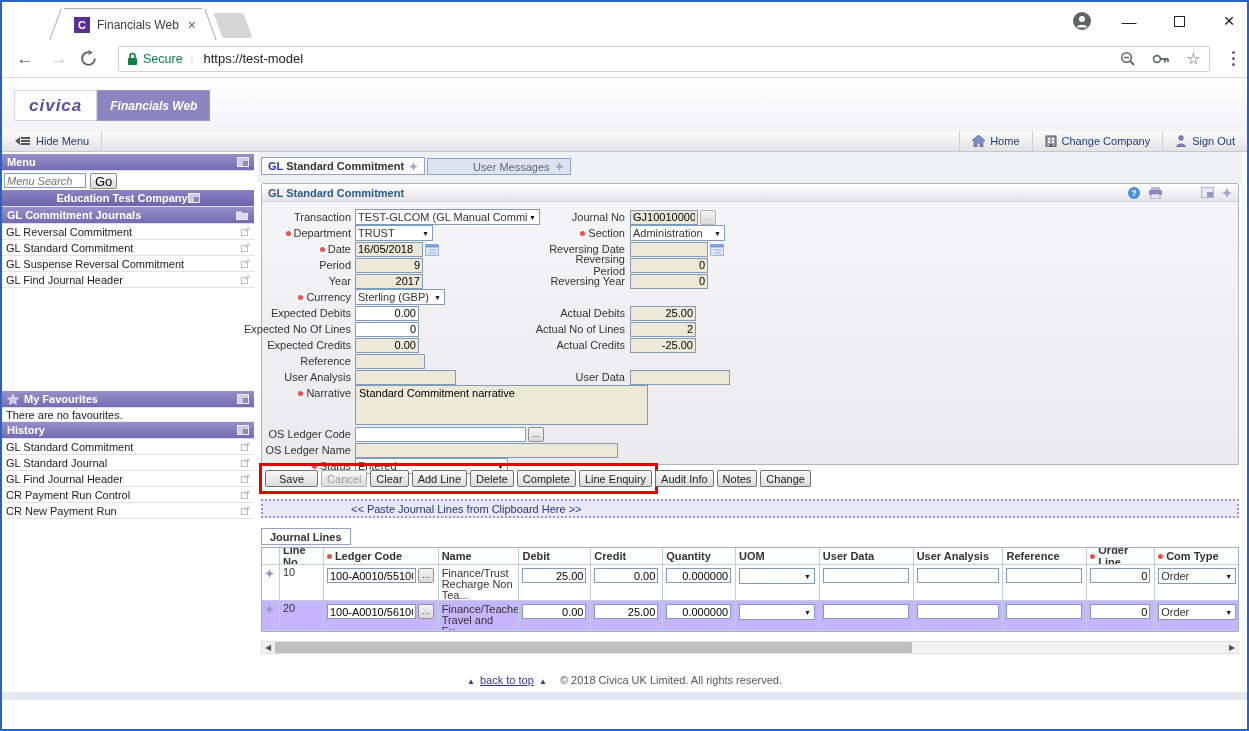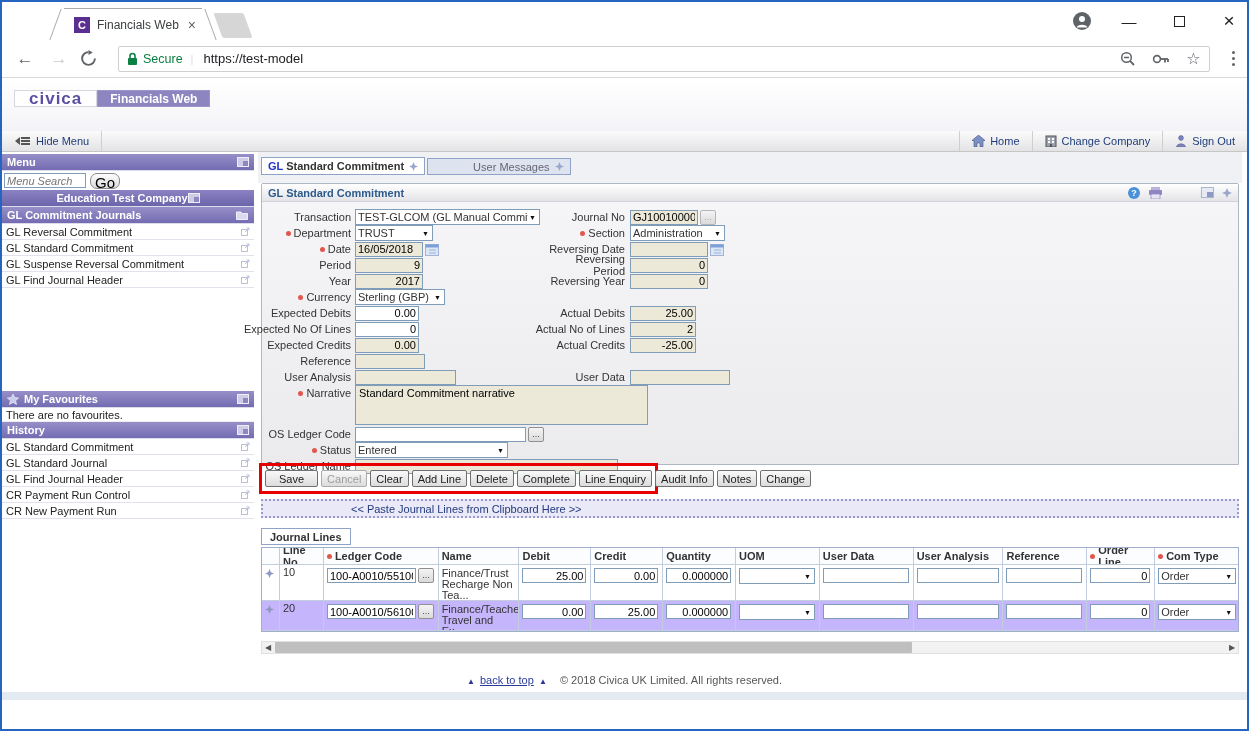--- a/index.html
+++ b/index.html
@@ -30,39 +30,39 @@
   .omnisep { color:#dadce0; margin-right:10px; }
   .urltxt { color:#202124; font-size:13px; flex:1; }
   .omni-ic { margin-left:16px; display:flex; align-items:center; }
   .stargl { font-size:16px; color:#5f6368; }
   .dotsmenu { display:flex; flex-direction:column; gap:2.5px; margin-left:12px; margin-right:2px; }
   .dotsmenu i { width:3.5px; height:3.5px; border-radius:50%; background:#5f6368; }
 
   
   .page { position:absolute; left:0; top:76px; width:1245px; height:651px; background:#fff; }
   .apphead { position:absolute; left:0; top:0; width:100%; height:52px; background:linear-gradient(#ffffff,#f4f4f8); }
-  .logo { position:absolute; left:12px; top:12px; display:flex; height:17px; }
+  .logo { position:absolute; left:12px; top:12px; display:flex; height:31px;font-style:italic; }
   .logo-civ { background:#fff; border:1px solid #d6d6de; color:#5a4fa0; font-weight:bold; font-size:17px; letter-spacing:1px; display:flex; align-items:center; padding:0 14px; }
   .logo-prod { background:#8c85c0; border:1px solid #9c95cc; color:#fff; font-weight:bold; font-size:12px; display:flex; align-items:center; padding:0 12px; }
   .headinfo { position:absolute; right:14px; top:18px; display:flex; gap:34px; color:#444; font-size:11px; }
 
   .appbar { position:absolute; left:0; top:52px; width:100%; height:22px; background:linear-gradient(#fbfbfb,#e3e3e6); border-top:1px solid #f2f2f2; border-bottom:1px solid #c6c6c6; display:flex; align-items:center; }
   .appbar .cell { display:flex; align-items:center; gap:5px; padding:0 12px; height:100%; border-right:1px solid #cfcfcf; color:#1f3d7a; cursor:pointer; }
   .appbar .spacer { flex:1; }
   .appbar .cell.rt { border-right:none; border-left:1px solid #cfcfcf; }
 
   
   .sidebar { position:absolute; left:0; top:74px; width:252px; bottom:0; background:#fff; }
   .pbar { height:17px; background:linear-gradient(#968fc8,#746cb2); color:#fff; font-weight:bold; display:flex; align-items:center; padding:0 5px; border-bottom:1px solid #dcdcea; }
   .pbar .grow { flex:1; }
   .pbar.center { justify-content:center; }
   .pbar.center .grow { flex:0; }
   .searchrow { height:19px; display:flex; align-items:center; gap:4px; padding:1px 2px; }
   .searchrow input { width:82px; height:15px; border:1px solid #7f9db9; font-size:11px; font-style:italic; padding:0 2px; color:#666; }
-  .gobtn { height:16px; font-size:15px; padding:0 4px; background:linear-gradient(#fdfdfd,#dcdcdc); border:1px solid #8a8a8a; border-radius:7px; }
+  .gobtn { height:16px; font-size:13px; padding:0 4px; background:linear-gradient(#fdfdfd,#dcdcdc); border:1px solid #8a8a8a; border-radius:2px; }
   .sitem { height:16px; display:flex; align-items:center; padding:0 4px; border-bottom:1px solid #e2e2ec; color:#222; cursor:pointer; background:#fff; }
   .sitem .grow { flex:1; }
   .notext { height:14px; padding:1px 4px; color:#222; border-bottom:1px solid #eee; }
   .sb-abs { position:absolute; left:0; right:0; }
 
   
   .main { position:absolute; left:256px; top:74px; width:984px; bottom:0; background:#fff; }
   .topstrip { position:absolute; left:0; top:0; width:984px; height:31px; background:#eff1f5; }
   .mtabs { position:absolute; left:3px; top:5px; display:flex; align-items:flex-end; gap:2px; }
   .mtab { height:18px; display:flex; align-items:center; gap:5px; padding:0 6px; border:1px solid #8fa3c8; background:#fff; font-weight:bold; }
@@ -651,36 +651,36 @@
             <span class="l1">
                 <span>OS Ledger Code</span>
               </span>
             <span class="c1 wide">
                 <input class="in" style="width: 171px;" value="">
                 <button class="dots">...</button>
               </span>
           </div>
           <div class="fr">
             <span class="l1">
+                <span>OS Ledger Name</span>
+              </span>
+            <span class="c1 wide">
+                <input class="in ro" style="width: 263px;" readonly="" value="">
+              </span>
+          </div>
+          <div class="fr">
+            <span class="l1">
                 <span class="req"></span>
                 <span>Status</span>
               </span>
             <span class="c1 wide">
                 <span class="sel" style="width:153px">
                   <span class="st">Entered</span>
                   <span class="sa">▼</span>
                 </span>
-              </span>
-          </div>
-          <div class="fr">
-            <span class="l1">
-                <span>OS Ledger Name</span>
-              </span>
-            <span class="c1 wide">
-                <input class="in ro" style="width: 263px;" readonly="" value="">
               </span>
           </div>
         </div>
       </div>
 
       <div class="redbox"></div>
       <div class="btnrow">
         <button class="abtn save">Save</button>
         <button class="abtn disabled">Cancel</button>
         <button class="abtn">Clear</button>

